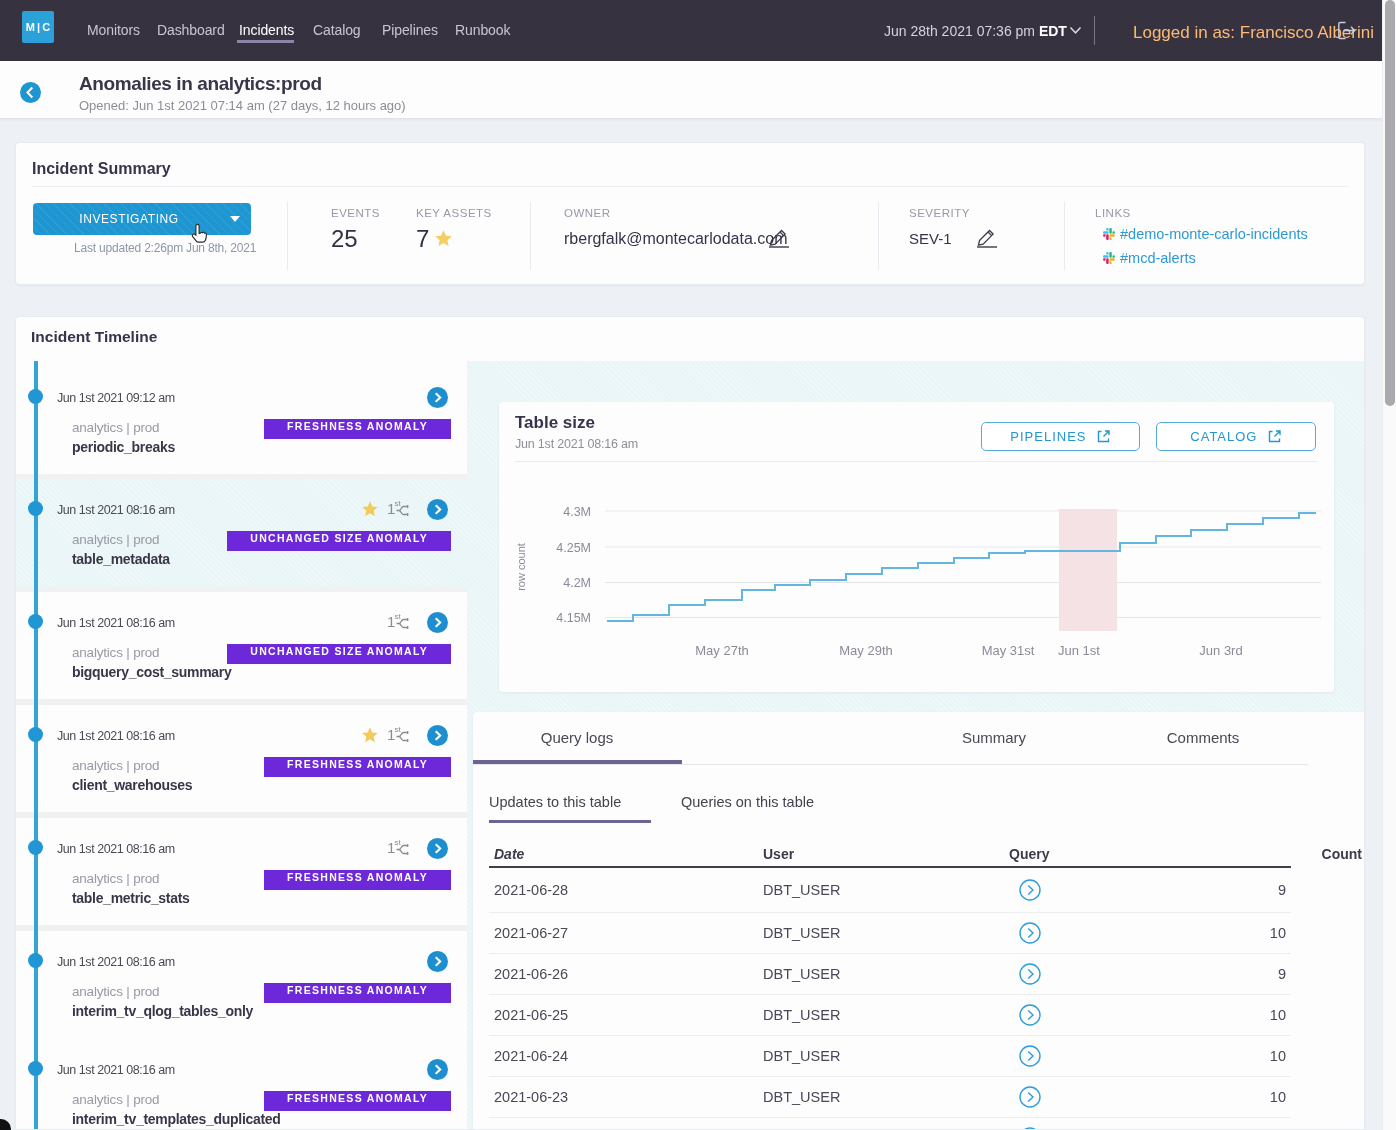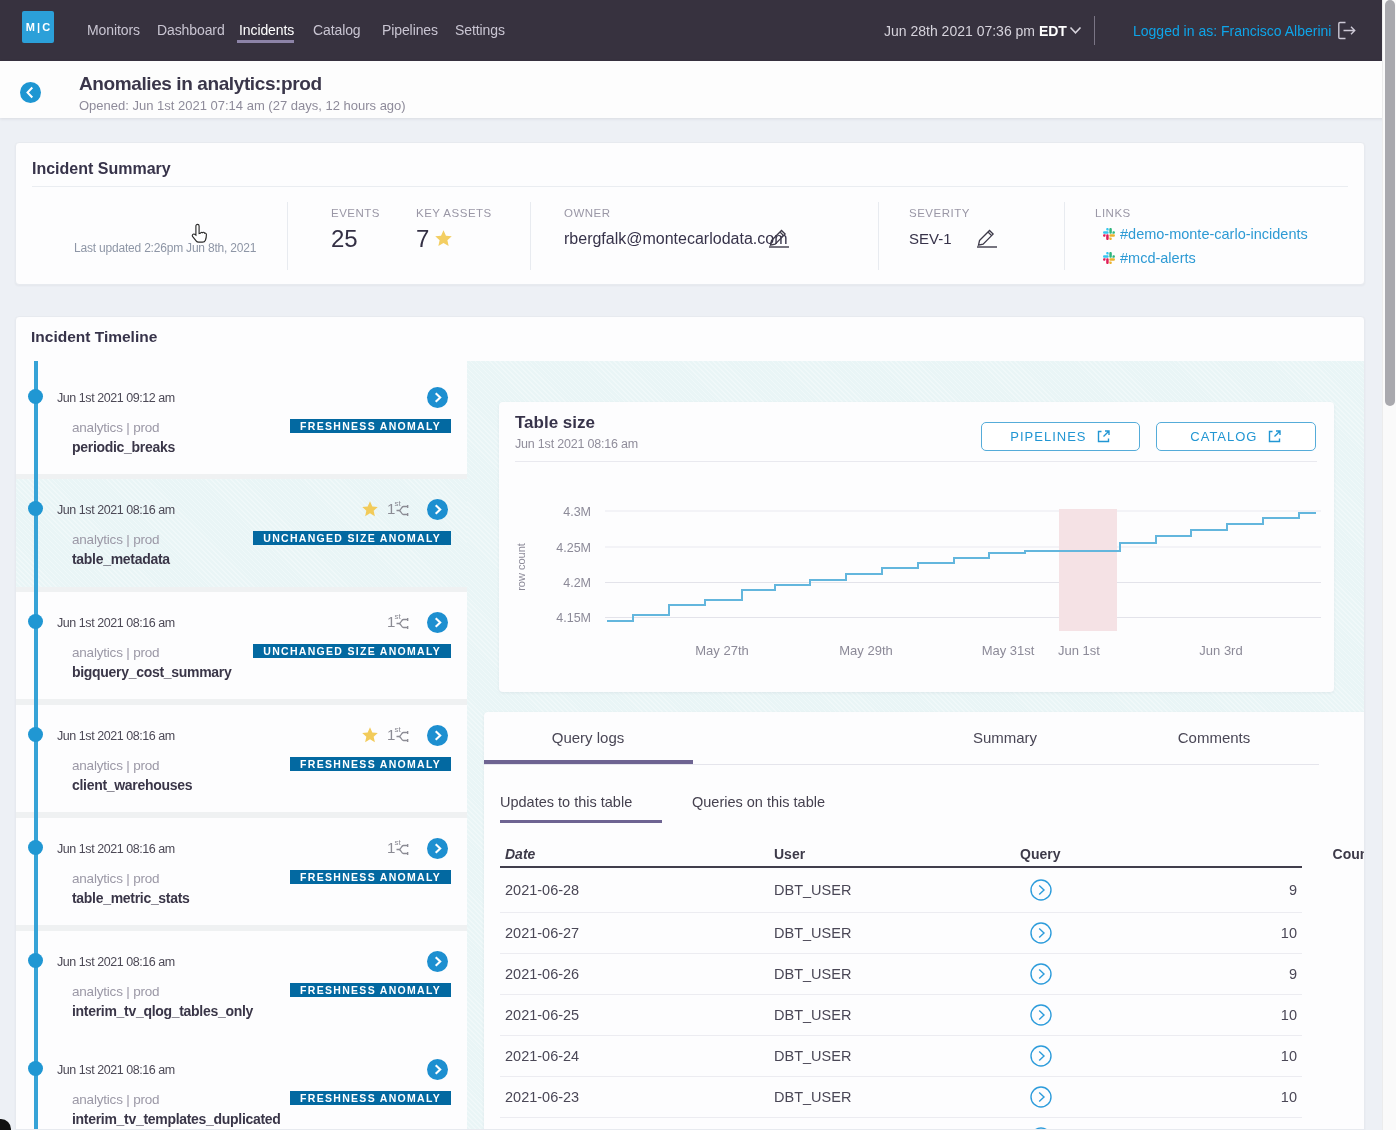--- a/index.html
+++ b/index.html
@@ -9,21 +9,21 @@
 
 
 #nav { position:absolute; left:0; top:0; width:1396px; height:61px; background:#37323F; }
 #logo { position:absolute; left:22px; top:11px; width:32px; height:32px; background:#2ba0d9; border-radius:2px; color:#fff; font-size:11px; font-weight:bold; text-align:center; line-height:32px; letter-spacing:0px; }
 .navitem { position:absolute; top:22px; font-size:14px; letter-spacing:-0.1px; color:#c9c5d2; }
 .navitem.active { color:#ffffff; }
 #nav-underline { position:absolute; left:237px; top:40px; width:57px; height:3px; background:#8d84a8; }
 #navdate { position:absolute; left:884px; top:23px; font-size:14px; color:#d6d3dc; }
 #navdate b { color:#fff; }
 #navsep { position:absolute; left:1094px; top:16px; width:1px; height:29px; background:#7a7585; }
-#navuser { position:absolute; left:1133px; top:23px; font-size:14px; color:#0ea5e9; }
+#navuser { position:absolute; left:1133px; top:23px; font-size:17px; color:#fdba74; }
 
 
 #phead { position:absolute; left:0; top:61px; width:1396px; height:57px; background:#fdfdfd; box-shadow:0 1px 3px rgba(40,40,60,0.10); }
 #backbtn { position:absolute; left:20px; top:21px; width:21px; height:21px; border-radius:50%; background:#1e96d2; }
 #ptitle { position:absolute; left:79px; top:12px; font-size:19px; letter-spacing:-0.4px; font-weight:bold; color:#3a364a; }
 #psub { position:absolute; left:79px; top:37px; font-size:13px; color:#8e8b9a; }
 
 
 .card { position:absolute; background:#fdfdfe; border:1px solid #e7eaef; border-radius:4px; box-shadow:0 1px 2px rgba(60,60,80,0.05); }
 
@@ -50,32 +50,32 @@
 #leftcol { position:absolute; left:0; top:0; width:451px; height:770px; background:#fdfdfe; }
 .gap { position:absolute; left:0; width:451px; background:#eff1f2; }
 .entry { position:absolute; left:0; width:451px; height:107px; background:#fdfdfe; }
 .entry.hl { background:#e9f5f6;
   background-image:repeating-linear-gradient(45deg, rgba(255,255,255,0.3) 0 1px, transparent 1px 3.5px); height:108px; }
 #tline { position:absolute; left:18px; top:0px; width:4px; height:770px; background:#36a3d7; }
 .dot { position:absolute; left:12px; width:15px; height:15px; border-radius:50%; background:#2097d3; border:0px; }
 .edate { position:absolute; left:41px; font-size:12.5px; letter-spacing:-0.45px; color:#4c4956; }
 .esub { position:absolute; left:56px; font-size:13.5px; letter-spacing:-0.2px; color:#9b98a6; }
 .ename { position:absolute; left:56px; font-size:14px; letter-spacing:-0.3px; font-weight:bold; color:#3a3648; }
-.badge { position:absolute; background:#0369a1; color:#fff; font-size:10.5px; font-weight:bold; letter-spacing:1.3px; height:14px; line-height:14px; padding:0 10px; }
+.badge { position:absolute; background:#6d28d9; color:#fff; font-size:10.5px; font-weight:bold; letter-spacing:1.3px; height:20px; line-height:14px; padding:0 23px; }
 .gobtn { position:absolute; width:21px; height:21px; border-radius:50%; background:#1d8fd0; }
 
 
 #tscard { position:absolute; left:483px; top:41px; width:835px; height:290px; background:#fdfdfe; border-radius:4px; box-shadow:0 1px 3px rgba(60,60,80,0.07); }
 #tstitle { position:absolute; left:16px; top:11px; font-size:17px; font-weight:bold; color:#37334a; }
 #tssub { position:absolute; left:16px; top:35px; font-size:12.5px; letter-spacing:-0.2px; color:#908d9b; }
 #tsdiv { position:absolute; left:16px; top:59px; width:802px; height:1px; background:#e9e9ef; }
 .obtn { position:absolute; top:20px; height:29px; border:1px solid #55acd9; border-radius:5px; color:#2196d3; font-size:13px; letter-spacing:1px; text-align:center; line-height:27px; background:#fff; }
 
 
-#tabcard { position:absolute; left:468px; top:351px; width:910px; height:419px; background:#fdfdfe; border-radius:4px 4px 0 0; box-shadow:0 1px 3px rgba(60,60,80,0.07); }
+#tabcard { position:absolute; left:457px; top:351px; width:910px; height:419px; background:#fdfdfe; border-radius:4px 4px 0 0; box-shadow:0 1px 3px rgba(60,60,80,0.07); }
 .tab { position:absolute; top:0; width:208px; height:52px; font-size:15px; color:#4a4756; text-align:center; line-height:52px; }
 #tabline { position:absolute; left:0; top:52px; width:835px; height:1px; background:#e5e5ec; }
 #tabul { position:absolute; left:0; top:48px; width:209px; height:4px; background:#6e6492; }
 .stab { position:absolute; top:82px; font-size:14.5px; color:#45414f; }
 #stabul { position:absolute; left:16px; top:108px; width:162px; height:3px; background:#6e6492; }
 .th { position:absolute; top:134px; font-size:14px; font-weight:bold; color:#3d3a49; }
 #thline { position:absolute; left:16px; top:154px; width:802px; height:2px; background:#413e4c; }
 .row { position:absolute; left:16px; width:802px; height:41px; border-bottom:1px solid #ececf1; }
 .rdate { position:absolute; left:5px; top:12px; font-size:14.5px; color:#4a4756; }
 .ruser { position:absolute; left:274px; top:12px; font-size:14.5px; color:#4a4756; }
@@ -91,21 +91,21 @@
 <body>
 
 <div id="nav">
   <div id="logo">M | C</div>
   <div class="navitem" style="left:87px;">Monitors</div>
   <div class="navitem" style="left:157px;">Dashboard</div>
   <div class="navitem active" style="left:239px;">Incidents</div>
   <div id="nav-underline"></div>
   <div class="navitem" style="left:313px;">Catalog</div>
   <div class="navitem" style="left:382px;">Pipelines</div>
-  <div class="navitem" style="left:455px;">Settings</div>
+  <div class="navitem" style="left:455px;">Runbook</div>
   <div id="navdate">Jun 28th 2021 07:36 pm <b>EDT</b></div>
   <svg class="abs" style="left:1069px;top:26px;" width="13" height="9" viewBox="0 0 13 9">
       <path d="M1.5 1.5 L6.5 6.8 L11.5 1.5" fill="none" stroke="#d6d3dc" stroke-width="1.6"></path>
     </svg>
   <div id="navsep"></div>
   <div id="navuser">Logged in as: Francisco Alberini</div>
   <svg class="abs" style="left:1337px;top:21px;" width="20" height="19" viewBox="0 0 20 19">
     <path d="M8.5 1.5 H3 Q1.8 1.5 1.8 2.7 v13.6 Q1.8 17.5 3 17.5 H8.5" fill="none" stroke="#cdc9d6" stroke-width="1.4"></path>
     <path d="M6.5 9.5 H17.5 M14 5.8 l3.7 3.7 l-3.7 3.7" fill="none" stroke="#cdc9d6" stroke-width="1.4"></path>
   </svg>
@@ -115,20 +115,21 @@
   <div id="backbtn"><svg width="21" height="21" viewBox="0 0 21 21">
         <path d="M12.3 5.5 L7.5 10.5 L12.3 15.5" fill="none" stroke="#fff" stroke-width="2"></path>
       </svg></div>
   <div id="ptitle">Anomalies in analytics:prod</div>
   <div id="psub">Opened: Jun 1st 2021 07:14 am (27 days, 12 hours ago)</div>
 </div>
 
 <div class="card" id="sumcard">
   <div class="cardtitle">Incident Summary</div>
   <div id="sumdiv"></div>
+  <div id="statusbtn">INVESTIGATING<span class="caret"></span></div>
   <div id="lastupd">Last updated 2:26pm Jun 8th, 2021</div>
   <div class="vsep" style="left:271px;"></div>
   <div class="vsep" style="left:514px;"></div>
   <div class="vsep" style="left:862px;"></div>
   <div class="vsep" style="left:1048px;"></div>
 
   <div class="slabel" style="left:315px;">EVENTS</div>
   <div class="bignum" style="left:315px;">25</div>
   <div class="slabel" style="left:400px;">KEY ASSETS</div>
   <div class="bignum" style="left:400px;">7</div>

